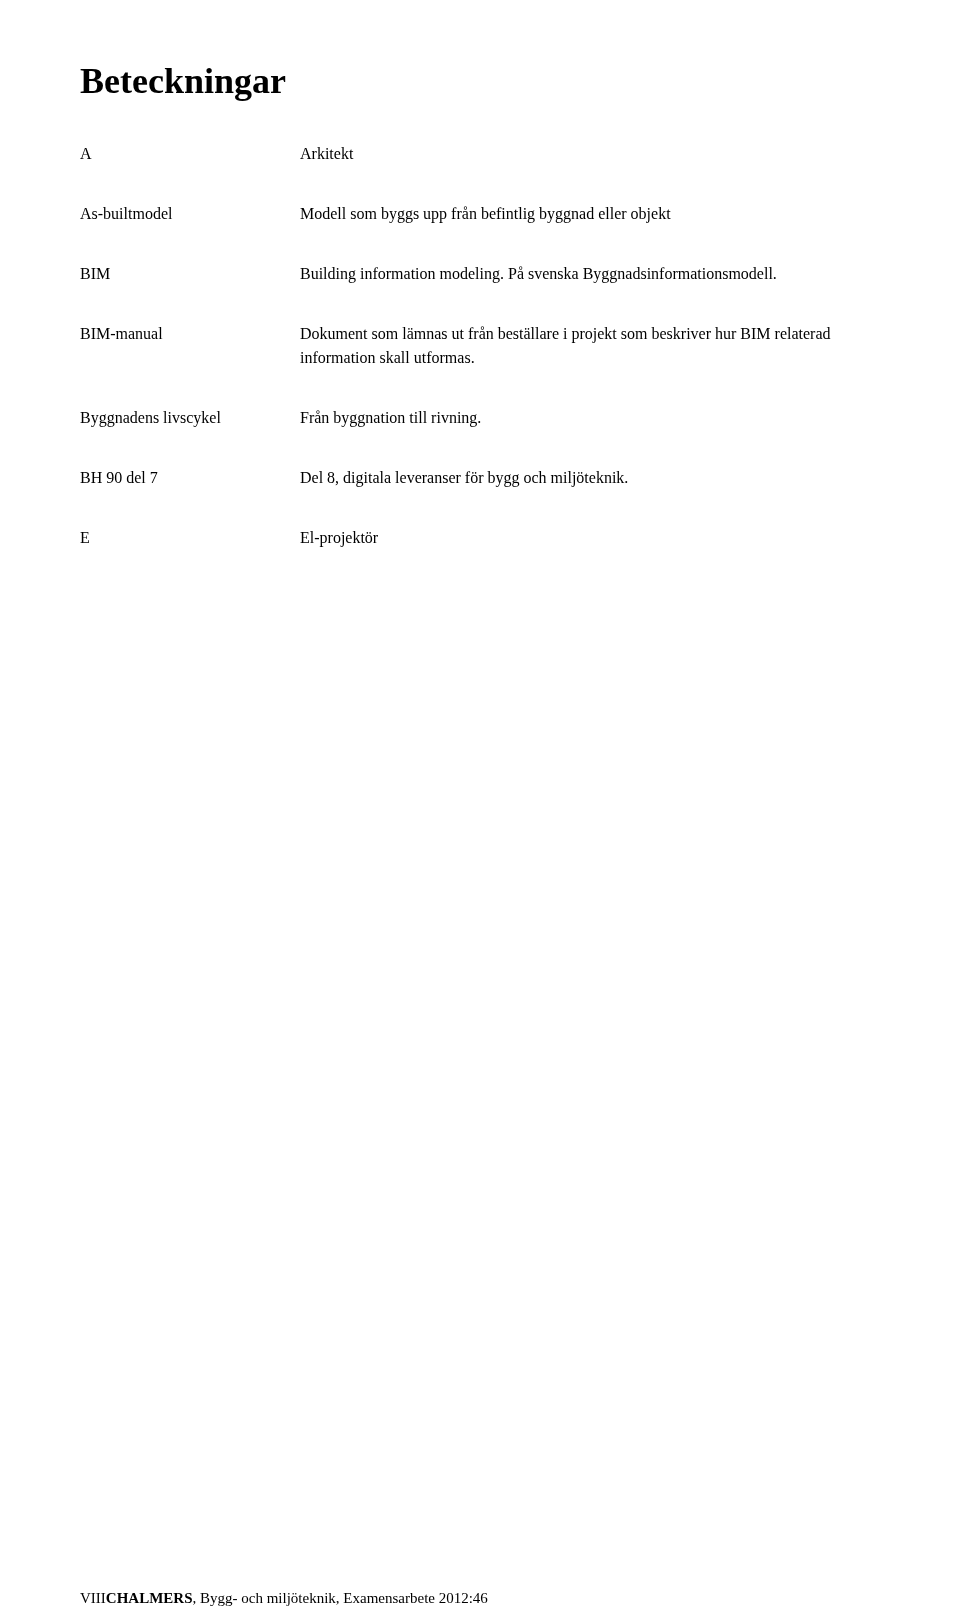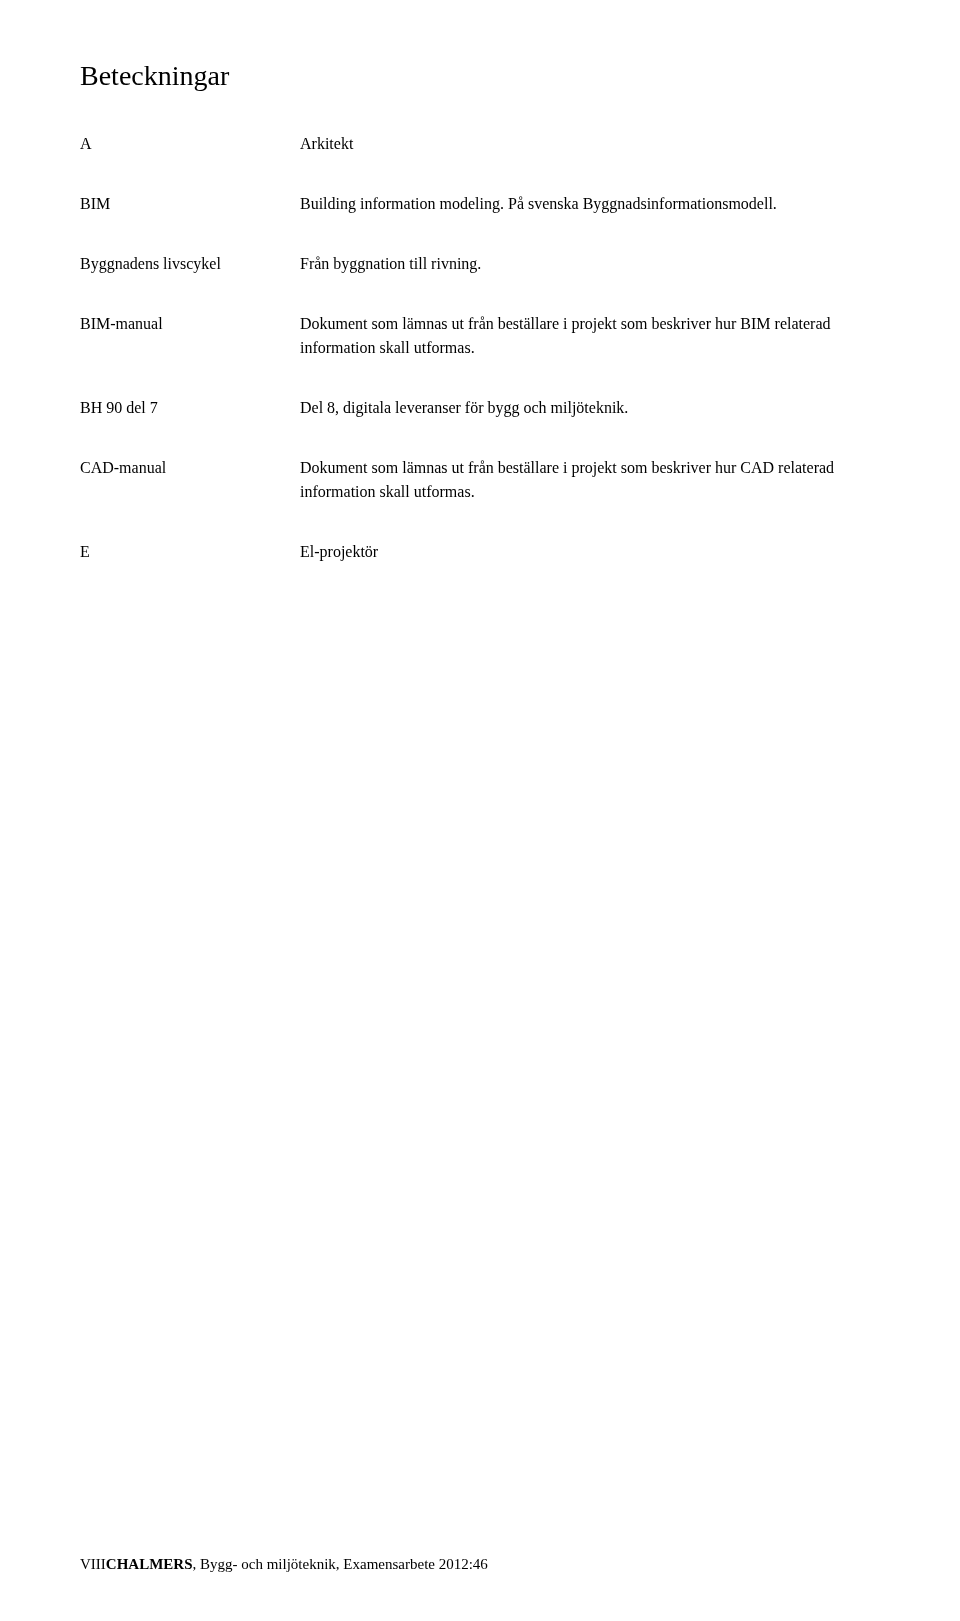--- a/index.html
+++ b/index.html
@@ -11,22 +11,22 @@
     body {
       background: #ffffff;
       font-family: "Times New Roman", Times, serif;
       color: #000000;
       width: 960px;
       min-height: 1621px;
       padding: 60px 80px 60px 80px;
     }
 
     .page-title {
-      font-size: 28px;
-      font-weight: normal;
+      font-size: 36px;
+      font-weight: bold;
       margin-bottom: 40px;
     }
 
     .glossary-table {
       width: 100%;
       border-collapse: collapse;
     }
 
     .glossary-table tr {
       vertical-align: top;
@@ -47,21 +47,21 @@
 
     .def-cell {
       font-size: 16px;
       line-height: 1.5;
       max-width: 640px;
       margin-top: 20px;
     }
 
     .footer {
       position: fixed;
-      bottom: 48px;
+      bottom: 14px;
       left: 0;
       right: 0;
       width: 960px;
       padding: 0 80px;
       display: flex;
       align-items: center;
       justify-content: space-between;
       font-size: 15px;
       font-family: "Times New Roman", Times, serif;
     }
@@ -84,38 +84,38 @@
 
 <h1 class="page-title">Beteckningar</h1>
 
 <table class="glossary-table">
   <tbody id="glossary-body">
   <tr>
         <td class="term-cell">A</td>
         <td class="def-cell">Arkitekt</td>
       </tr>
       <tr>
+        <td class="term-cell">As-builtmodel</td>
+        <td class="def-cell">Modell som byggs upp från befintlig byggnad eller objekt</td>
+      </tr>
+      <tr>
         <td class="term-cell">BIM</td>
         <td class="def-cell">Building information modeling. På svenska Byggnadsinformationsmodell.</td>
+      </tr>
+      <tr>
+        <td class="term-cell">BIM-manual</td>
+        <td class="def-cell">Dokument som lämnas ut från beställare i projekt som beskriver hur BIM relaterad information skall utformas.</td>
       </tr>
       <tr>
         <td class="term-cell">Byggnadens livscykel</td>
         <td class="def-cell">Från byggnation till rivning.</td>
       </tr>
       <tr>
-        <td class="term-cell">BIM-manual</td>
-        <td class="def-cell">Dokument som lämnas ut från beställare i projekt som beskriver hur BIM relaterad information skall utformas.</td>
-      </tr>
-      <tr>
         <td class="term-cell">BH 90 del 7</td>
         <td class="def-cell">Del 8, digitala leveranser för bygg och miljöteknik.</td>
-      </tr>
-      <tr>
-        <td class="term-cell">CAD-manual</td>
-        <td class="def-cell">Dokument som lämnas ut från beställare i projekt som beskriver hur CAD relaterad  information skall utformas.</td>
       </tr>
       <tr>
         <td class="term-cell">E</td>
         <td class="def-cell">El-projektör</td>
       </tr>
     </tbody>
 </table>
 
 <div class="footer">
   <span class="page-number">VIII</span>

